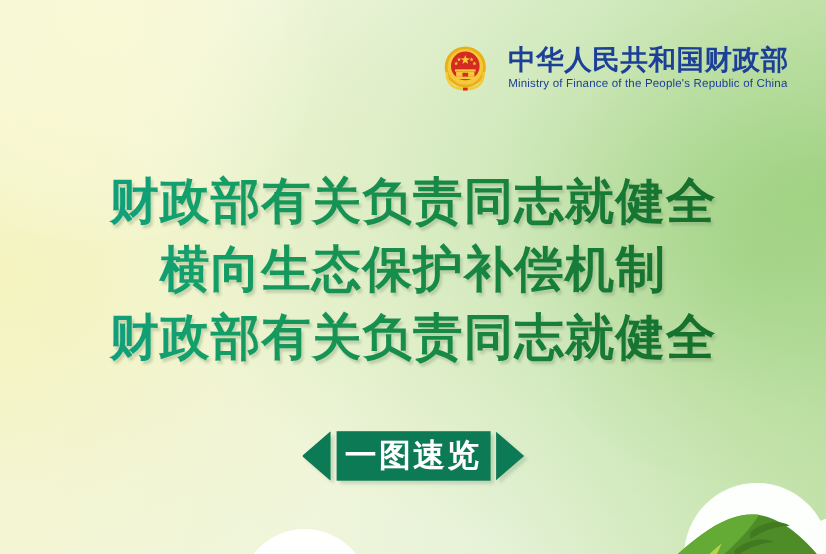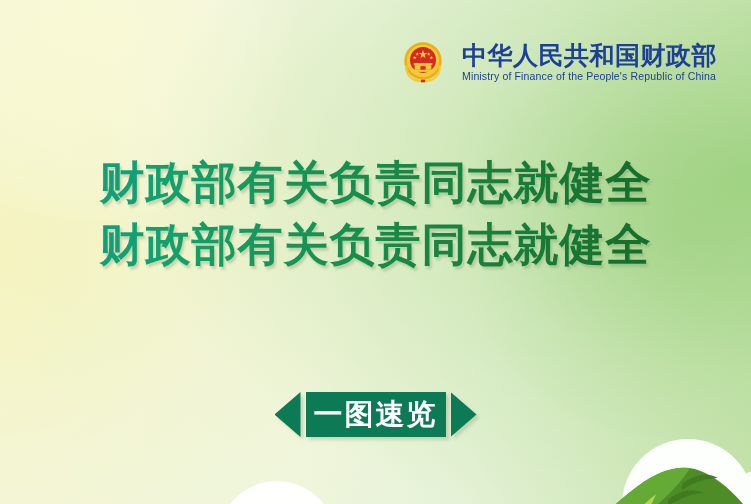--- a/index.html
+++ b/index.html
@@ -241,20 +241,21 @@
       <rect x="46" y="84" width="8" height="5" fill="#d42a22"></rect>
     </svg>
     <div id="ministry-text">
       <div id="ministry-name-cn">中华人民共和国财政部</div>
       <div id="ministry-name-en">Ministry of Finance of the People's Republic of China</div>
     </div>
   </div>
 
   <div id="title-block">
     <div class="title-line">财政部有关负责同志就健全</div>
+    <div class="title-line">横向生态保护补偿机制</div>
     <div class="title-line">财政部有关负责同志就健全</div>
   </div>
 
   <div id="ribbon">
     <div class="ribbon-arrow" id="ribbon-arrow-left"></div>
     <div id="ribbon-body">
       <span id="ribbon-label">一图速览</span>
     </div>
     <div class="ribbon-arrow" id="ribbon-arrow-right"></div>
   </div>

